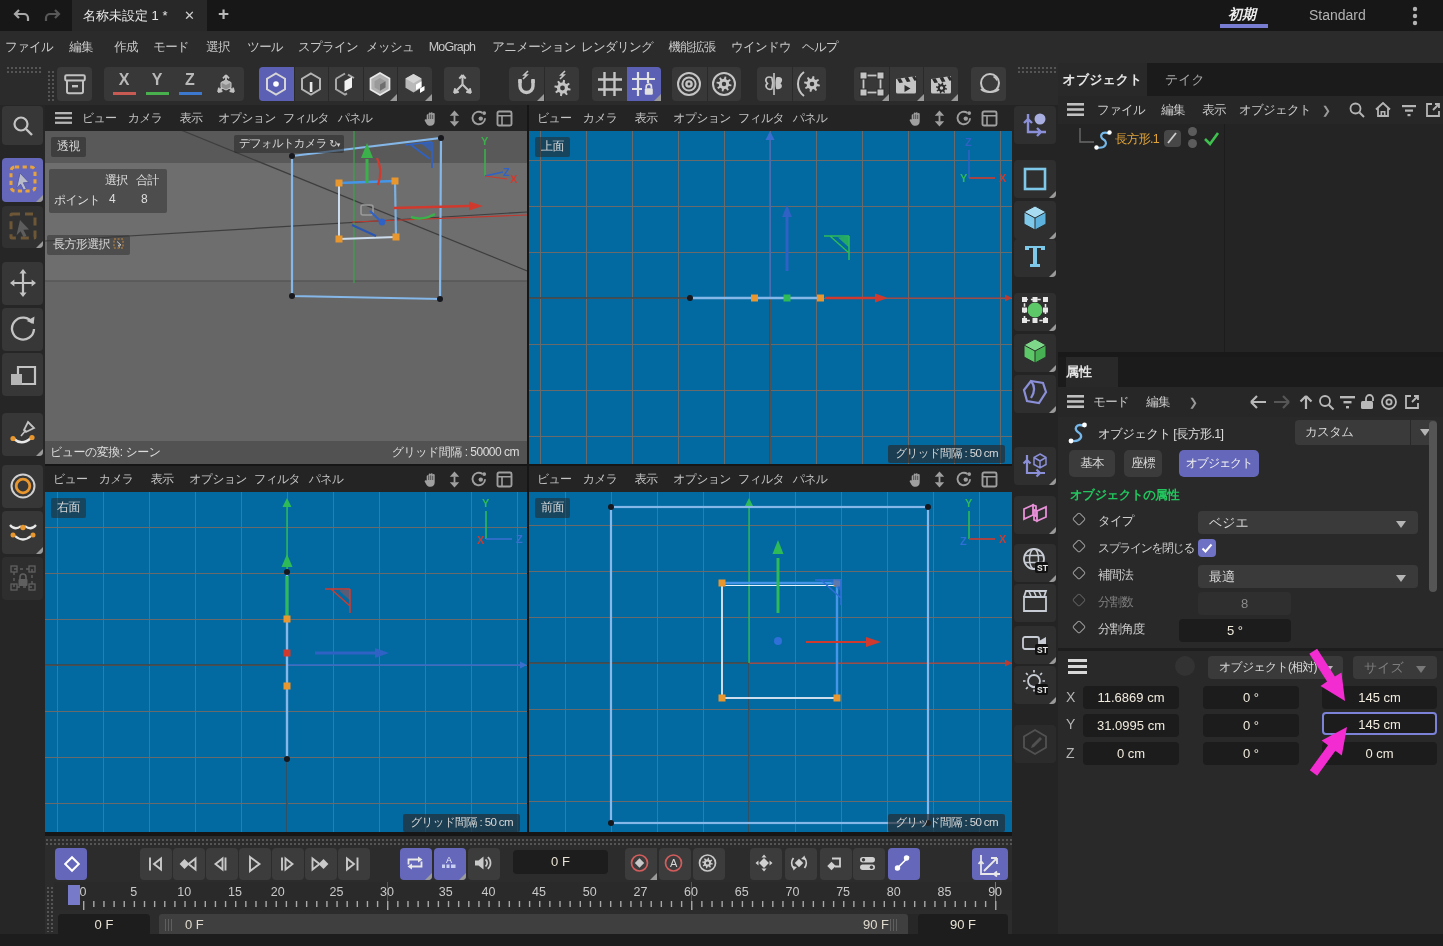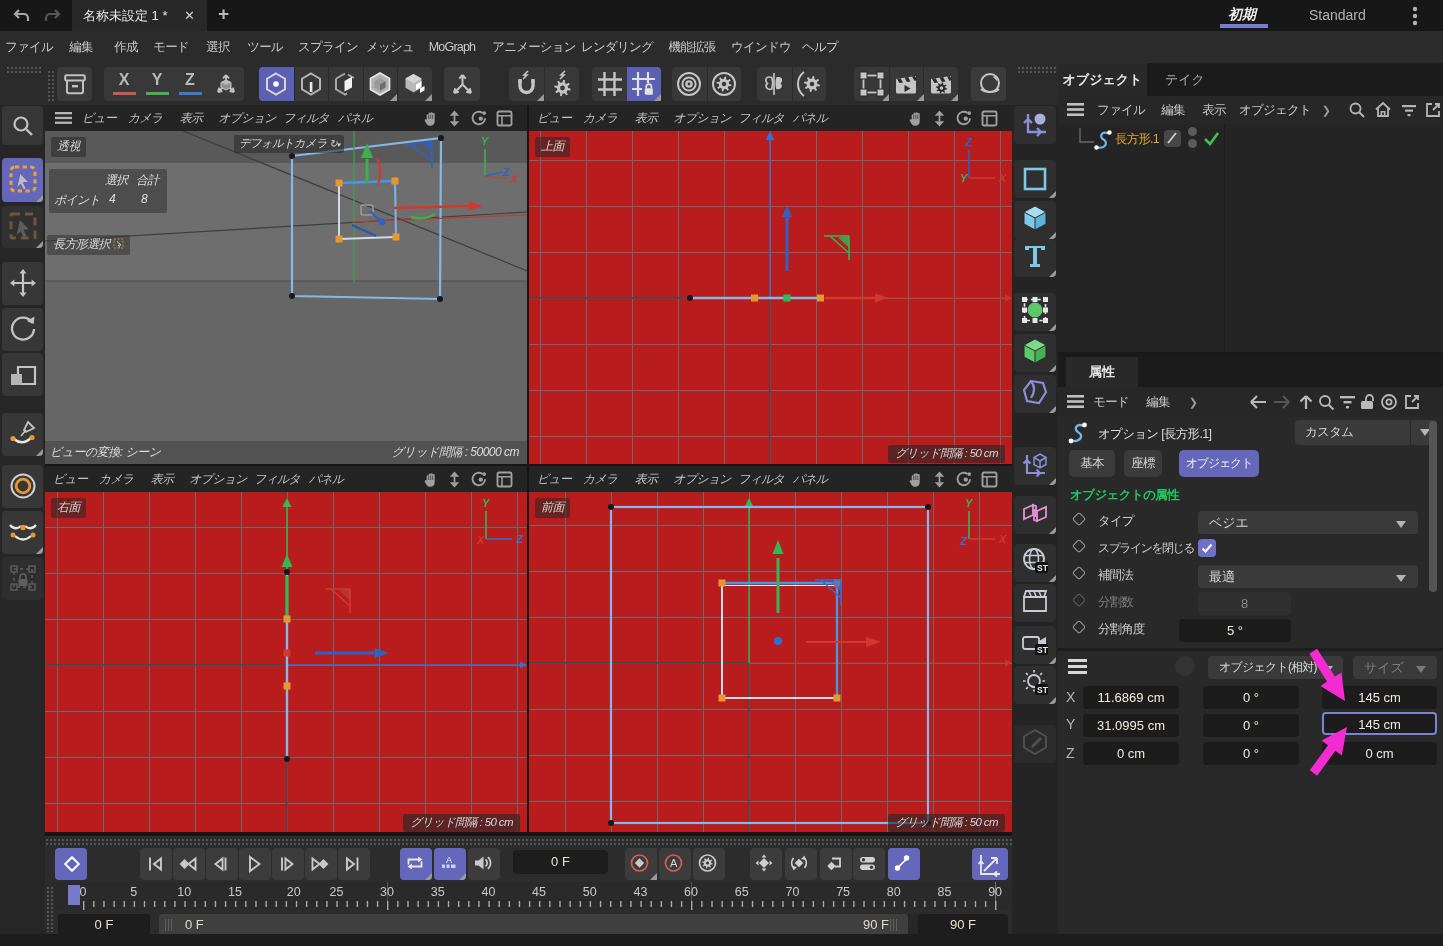--- a/index.html
+++ b/index.html
@@ -22,21 +22,21 @@
 .grp { position:absolute; top:4px; height:34px; background:#383838; border-radius:4px; }
 .gdv { top:4px; width:1px; height:34px; background:#2a2a2a; }
 .ctri { width:0; height:0; border-left:7px solid transparent; border-bottom:7px solid #9a9a9a; }
 
 
 #ltools { position:absolute; left:0; top:105px; width:45px; height:841px; background:#262626; }
 .lbtn { position:absolute; left:2px; width:41px; height:40px; background:#373737; border-radius:4px; }
 
 
 #vps { position:absolute; left:45px; top:105px; width:967px; height:731px; background:#161616; }
-.vp { position:absolute; overflow:hidden; background:#b91c1c;font-style:italic; }
+.vp { position:absolute; overflow:hidden; background:#0369a1; }
 .vpmenu { position:absolute; left:0; top:0; right:0; height:26px; background:#242424; }
 .vpmenu span { position:absolute; top:0; line-height:26px; font-size:12px; color:#c4c4c4;
   letter-spacing:-0.8px; transform:translateX(-50%); white-space:nowrap; }
 .vplabel { position:absolute; left:6px; top:32px; background:rgba(40,40,40,.55); color:#d8d8d8;
   font-size:12px; letter-spacing:-0.5px; padding:1px 6px 2px; border-radius:2px; }
 .gridchip { position:absolute; background:rgba(40,40,40,.65); color:#d8d8d8; font-size:11.5px;
   letter-spacing:-0.6px; padding:1px 7px 2px; border-radius:2px; }
 svg { display:block; }
 
 
@@ -805,21 +805,21 @@
       </svg>
     <div class="abs" style="left:130px;top:64px;width:9px;height:9px;background:#5c5c5c;border-radius:50%"></div>
     <div class="abs" style="left:130px;top:76px;width:9px;height:9px;background:#5c5c5c;border-radius:50%"></div>
     <svg class="abs" style="left:144px;top:66px" width="19" height="19" viewBox="0 0 19 19">
         <path d="M3 10 L8 15 L16 4" fill="none" stroke="#3fc14f" stroke-width="2.6"></path>
       </svg>
 
     <div class="abs" style="left:0;top:289px;width:385px;height:5px;background:#191919"></div>
 
     <div class="abs" style="left:0;top:294px;width:385px;height:30px;background:#1b1b1b"></div>
-    <div class="abs" style="left:8px;top:294px;width:72px;height:30px;background:#292929;color:#e6e6e6;font-size:13px;font-weight:bold;line-height:30px;text-align:center">属性</div>
+    <div class="abs" style="left:8px;top:294px;width:52px;height:30px;background:#292929;color:#e6e6e6;font-size:13px;font-weight:bold;line-height:30px;">属性</div>
 
     <div class="abs" style="left:0;top:324px;width:385px;height:30px;background:#272727"></div>
     <svg class="abs" style="left:9px;top:332px" width="17" height="13" viewBox="0 0 17 13">
         <g fill="#c0c0c0">
           <rect width="17" height="2.6"></rect>
           <rect y="5.2" width="17" height="2.6"></rect>
           <rect y="10.4" width="17" height="2.6"></rect>
         </g>
       </svg>
     <div class="abs omtx" style="left:53px;top:325px">モード</div>
@@ -856,21 +856,21 @@
     <svg class="abs" style="left:345px;top:330px" width="18" height="18" viewBox="0 0 18 18">
         <path d="M8 3 H3 V15 H15 V10" fill="none" stroke="#b9b9b9" stroke-width="1.8"></path>
         <path d="M11 3 H15 V7 M15 3 L9 9" fill="none" stroke="#b9b9b9" stroke-width="1.8"></path>
       </svg>
 
     <svg class="abs" style="left:8px;top:358px" width="24" height="24" viewBox="0 0 24 24">
       <path d="M18 5 C9.5 1.5 7.5 9 12.5 11.5 C17.5 14 15.5 21.5 5 19.8" fill="none" stroke="#74b7e8" stroke-width="2.4"></path>
       <circle cx="18.5" cy="4" r="2.4" fill="#fff"></circle>
         <circle cx="5" cy="20" r="2.4" fill="#fff"></circle>
     </svg>
-    <div class="abs" style="left:40px;top:363px;color:#dcdcdc;font-size:12.5px;letter-spacing:-0.7px">オプション [長方形.1]</div>
+    <div class="abs" style="left:40px;top:363px;color:#dcdcdc;font-size:12.5px;letter-spacing:-0.7px">オブジェクト [長方形.1]</div>
     <div class="abs" style="left:237px;top:357px;width:115px;height:25px;background:#3a3a3a;border-radius:4px 0 0 4px;color:#d8d8d8;font-size:12.5px;letter-spacing:-0.7px;line-height:25px;padding-left:10px">カスタム</div>
     <div class="abs" style="left:353px;top:357px;width:26px;height:25px;background:#3a3a3a;border-radius:0 4px 4px 0"></div>
     <div class="abs" style="left:362px;top:366px;width:0;height:0;border-left:5px solid transparent;border-right:5px solid transparent;border-top:7px solid #b5b5b5"></div>
 
     <div class="abs amtab" style="left:11px;width:46px">基本</div>
     <div class="abs amtab" style="left:66px;width:38px">座標</div>
     <div class="abs amtab purple" style="left:121px;width:80px;color:#f0f0f0;font-size:12px;letter-spacing:-1.2px">オブジェクト</div>
     <div class="abs" style="left:12px;top:424px;color:#22c55e;font-size:12.5px;font-weight:bold;letter-spacing:-0.6px">オブジェクトの属性</div>
 
     <div class="abs dia" style="left:16px;top:451px"></div>
@@ -1047,28 +1047,28 @@
 
     <div class="abs" style="left:9px;top:46px;width:958px;height:28px;background:#2a2a2a"></div>
     <div class="abs" style="left:342px;top:46px;width:1px;height:28px;background:#555"></div>
     <div class="abs" style="left:646px;top:46px;width:1px;height:28px;background:#555"></div>
     <div class="abs" style="left:950px;top:46px;width:1px;height:28px;background:#777"></div>
     <div class="abs" style="left:23px;top:49px;width:12px;height:20px;background:#767ac8"></div>
     <div class="abs" style="left:23.0px;top:49px;width:30px;text-align:center;color:#c9c9c9;font-size:12.5px">0</div>
       <div class="abs" style="left:73.7px;top:49px;width:30px;text-align:center;color:#c9c9c9;font-size:12.5px">5</div>
       <div class="abs" style="left:124.3px;top:49px;width:30px;text-align:center;color:#c9c9c9;font-size:12.5px">10</div>
       <div class="abs" style="left:175.0px;top:49px;width:30px;text-align:center;color:#c9c9c9;font-size:12.5px">15</div>
-      <div class="abs" style="left:225.7px;top:49px;width:30px;text-align:right;color:#c9c9c9;font-size:12.5px">20</div>
+      <div class="abs" style="left:225.7px;top:49px;width:30px;text-align:left;color:#c9c9c9;font-size:12.5px">20</div>
       <div class="abs" style="left:276.4px;top:49px;width:30px;text-align:center;color:#c9c9c9;font-size:12.5px">25</div>
       <div class="abs" style="left:327.0px;top:49px;width:30px;text-align:center;color:#c9c9c9;font-size:12.5px">30</div>
-      <div class="abs" style="left:377.7px;top:49px;width:30px;text-align:center;color:#c9c9c9;font-size:12.5px">35</div>
+      <div class="abs" style="left:377.7px;top:49px;width:30px;text-align:right;color:#c9c9c9;font-size:12.5px">35</div>
       <div class="abs" style="left:428.4px;top:49px;width:30px;text-align:center;color:#c9c9c9;font-size:12.5px">40</div>
       <div class="abs" style="left:479.0px;top:49px;width:30px;text-align:center;color:#c9c9c9;font-size:12.5px">45</div>
       <div class="abs" style="left:529.7px;top:49px;width:30px;text-align:center;color:#c9c9c9;font-size:12.5px">50</div>
-      <div class="abs" style="left:580.4px;top:49px;width:30px;text-align:center;color:#c9c9c9;font-size:12.5px">43</div>
+      <div class="abs" style="left:580.4px;top:49px;width:30px;text-align:center;color:#c9c9c9;font-size:12.5px">27</div>
       <div class="abs" style="left:631.0px;top:49px;width:30px;text-align:center;color:#c9c9c9;font-size:12.5px">60</div>
       <div class="abs" style="left:681.7px;top:49px;width:30px;text-align:center;color:#c9c9c9;font-size:12.5px">65</div>
       <div class="abs" style="left:732.4px;top:49px;width:30px;text-align:center;color:#c9c9c9;font-size:12.5px">70</div>
       <div class="abs" style="left:783.1px;top:49px;width:30px;text-align:center;color:#c9c9c9;font-size:12.5px">75</div>
       <div class="abs" style="left:833.7px;top:49px;width:30px;text-align:center;color:#c9c9c9;font-size:12.5px">80</div>
       <div class="abs" style="left:884.4px;top:49px;width:30px;text-align:center;color:#c9c9c9;font-size:12.5px">85</div>
       <div class="abs" style="left:935.1px;top:49px;width:30px;text-align:center;color:#c9c9c9;font-size:12.5px">90</div>
     <svg class="abs" style="left:0;top:63px" width="967" height="11" viewBox="0 0 967 11">
         <rect x="38.00" y="2" width="1.4" height="9" fill="#a8a8a8"></rect>
         <rect x="48.13" y="2" width="1.4" height="6" fill="#a8a8a8"></rect>

